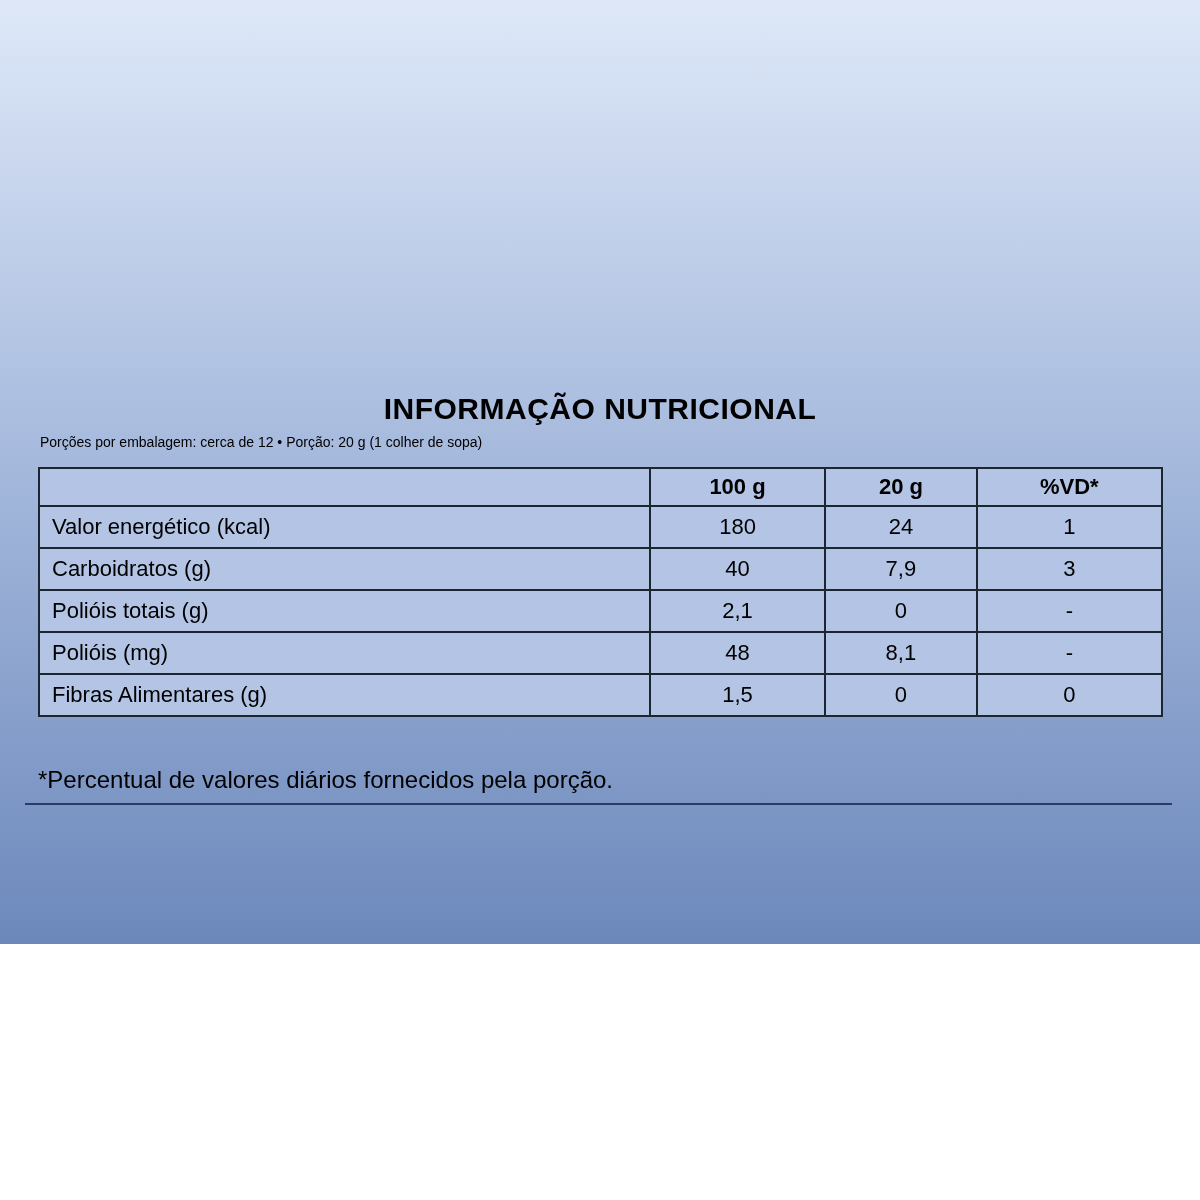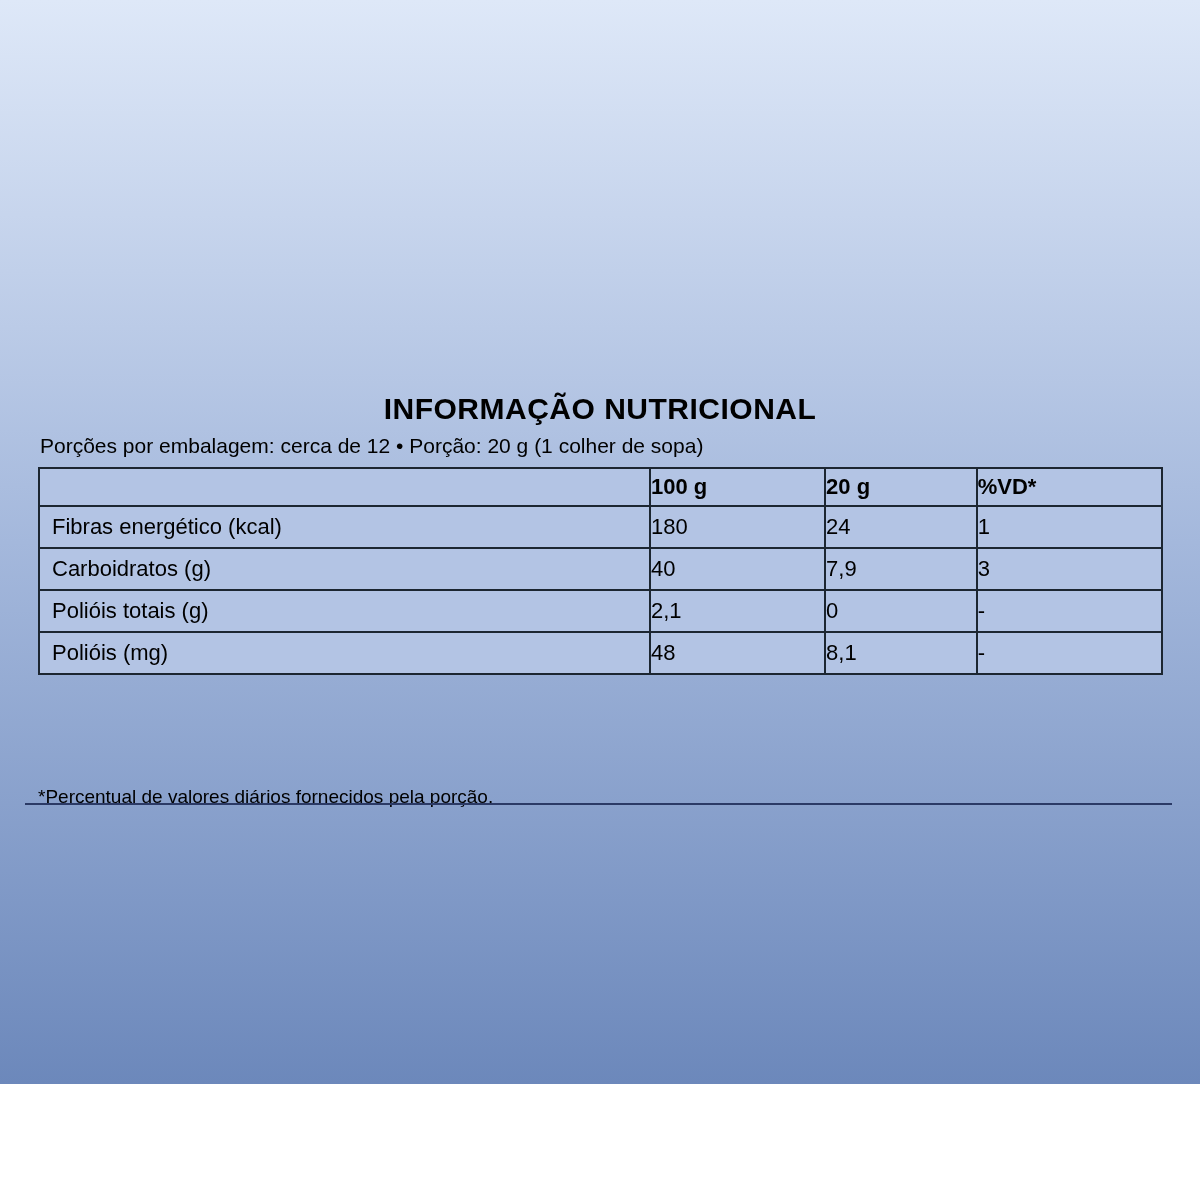--- a/index.html
+++ b/index.html
@@ -2,80 +2,80 @@
 <html><head>
 <meta charset="utf-8">
 <style>
   * { margin: 0; padding: 0; box-sizing: border-box; }
   html, body { width: 1200px; height: 1200px; overflow: hidden; }
   body { font-family: "Liberation Sans", sans-serif; color: #000; }
 
   .page {
     position: relative;
     width: 1200px;
-    height: 1084px;
+    height: 944px;
     background: linear-gradient(to bottom, #dee8f8 0%, #a4b8dc 50%, #6c88bb 100%);
   }
 
   .title {
     position: absolute;
     top: 392px;
     left: 0;
     width: 100%;
     text-align: center;
     font-size: 30px;
     font-weight: bold;
     letter-spacing: 0.5px;
   }
 
   .subtitle {
     position: absolute;
     top: 434px;
     left: 40px;
-    font-size: 21px;
+    font-size: 14px;
   }
 
   table.nutrition-table {
     position: absolute;
     top: 467px;
     left: 38px;
     width: 1125px;
     border-collapse: collapse;
     table-layout: fixed;
     font-size: 22px;
   }
   table.nutrition-table th,
   table.nutrition-table td {
     border: 2px solid #1c2631;
     background: #b3c4e4;
     font-weight: normal;
-    text-align: left;
+    text-align: center;
     vertical-align: middle;
   }
   table.nutrition-table thead th {
     height: 38px;
     font-weight: bold;
   }
   table.nutrition-table tbody td {
     height: 42px;
   }
   table.nutrition-table .label-cell {
     text-align: left;
     padding-left: 12px;
   }
   col.c-label { width: 54.4%; }
   col.c-100g  { width: 15.6%; }
   col.c-20g   { width: 13.5%; }
   col.c-vd    { width: 16.5%; }
 
   .footnote {
     position: absolute;
-    top: 786px;
+    top: 766px;
     left: 38px;
-    font-size: 19px;
+    font-size: 24px;
   }
 
   .rule {
     position: absolute;
     top: 803px;
     left: 25px;
     width: 1147px;
     height: 0;
     border-top: 2px solid #2b3a66;
   }
@@ -99,21 +99,21 @@
     <thead>
       <tr id="header-row">
           <th></th>
           <th>100 g</th>
           <th>20 g</th>
           <th>%VD*</th>
         </tr>
     </thead>
     <tbody id="table-body">
         <tr>
-          <td class="label-cell">Fibras energético (kcal)</td>
+          <td class="label-cell">Valor energético (kcal)</td>
           <td class="value-cell">180</td>
           <td class="value-cell">24</td>
           <td class="value-cell">1</td>
         </tr>
         <tr>
           <td class="label-cell">Carboidratos (g)</td>
           <td class="value-cell">40</td>
           <td class="value-cell">7,9</td>
           <td class="value-cell">3</td>
         </tr>
@@ -122,20 +122,26 @@
           <td class="value-cell">2,1</td>
           <td class="value-cell">0</td>
           <td class="value-cell">-</td>
         </tr>
         <tr>
           <td class="label-cell">Polióis (mg)</td>
           <td class="value-cell">48</td>
           <td class="value-cell">8,1</td>
           <td class="value-cell">-</td>
         </tr>
+        <tr>
+          <td class="label-cell">Fibras Alimentares (g)</td>
+          <td class="value-cell">1,5</td>
+          <td class="value-cell">0</td>
+          <td class="value-cell">0</td>
+        </tr>
       </tbody>
   </table>
 
   <div class="footnote">*Percentual de valores diários fornecidos pela porção.</div>
 
   <div class="rule"></div>
 
 </div>
 
 </body></html>

